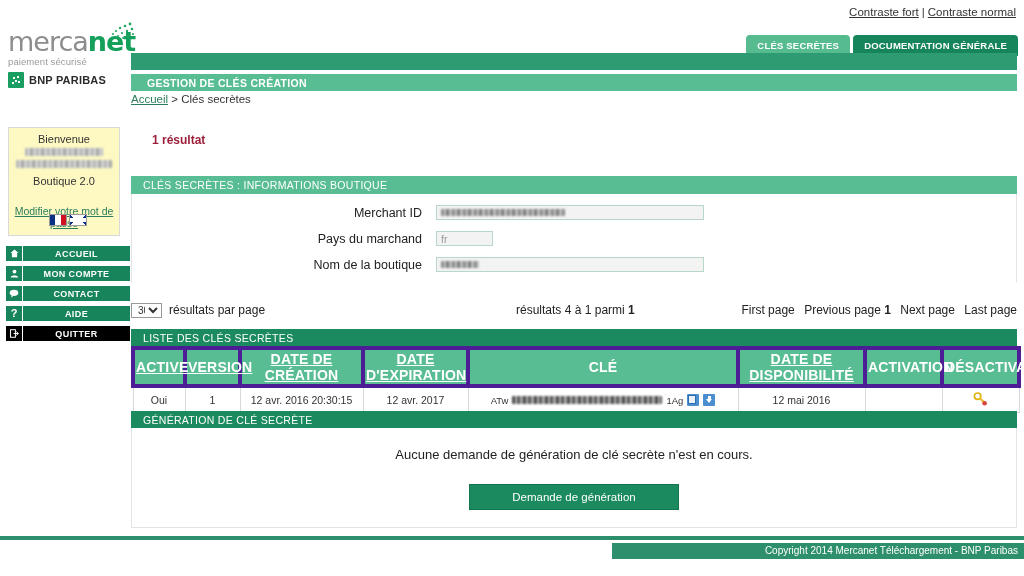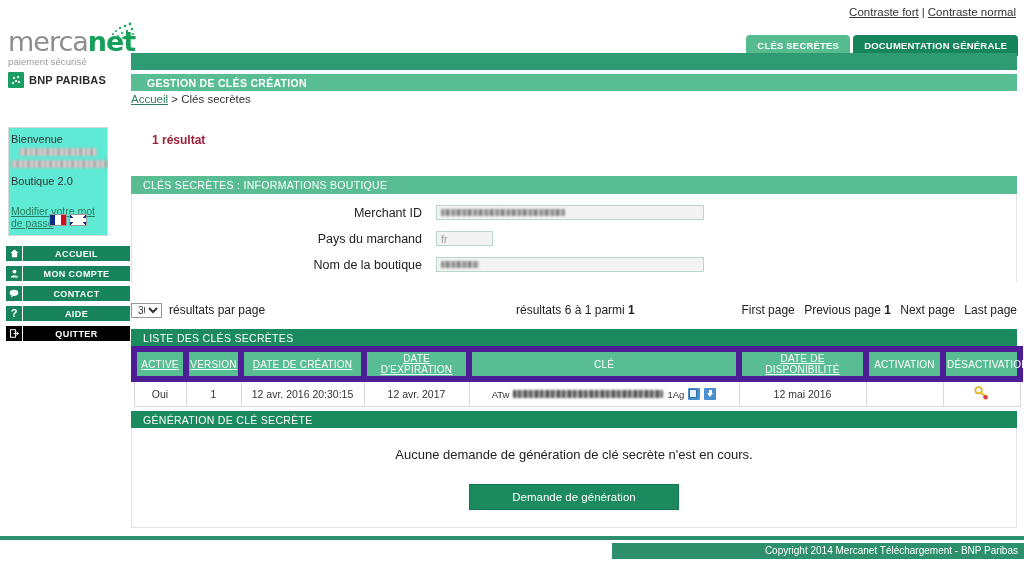--- a/index.html
+++ b/index.html
@@ -77,23 +77,23 @@
     display:block;color:#fff;font-size:10.5px;font-weight:bold;
     padding:3px 0 0 16px;letter-spacing:.3px;
   }
   .breadcrumb{
     position:absolute;left:131px;top:93px;font-size:11.5px;color:#333;
   }
   .breadcrumb a{color:#2b7d5c;text-decoration:underline;}
 
   
   .welcome-box{
-    position:absolute;left:8px;top:127px;width:100px;
-    border:1px solid #d8d8d8;background:#5eead4;
-    padding:5px 2px 6px 2px;box-sizing:border-box;
+    position:absolute;left:8px;top:127px;width:112px;
+    border:1px solid #d8d8d8;background:#fef9c3;
+    text-align:center;padding:5px 2px 6px 2px;box-sizing:border-box;
   }
   .welcome-title{font-size:11px;color:#333;}
   .redacted{
     display:block;margin:3px auto 0 auto;height:8px;border-radius:1px;
     background:repeating-linear-gradient(90deg,#b9b9b9 0 3px,#d9d9d9 3px 5px,#a8a8a8 5px 8px,#cfcfcf 8px 11px);
     filter:blur(1.1px);
   }
   .r1{width:78px;}
   .r2{width:96px;margin-top:4px;}
   .boutique{font-size:11px;color:#333;margin-top:7px;}
@@ -186,22 +186,22 @@
   .pager-right{position:absolute;right:0px;white-space:nowrap;}
   .pager-right b{font-weight:bold;}
   .pager-right span{margin-left:6px;}
 
   
   .tbl{
     position:absolute;left:131px;top:346px;width:886px;
     border-collapse:collapse;table-layout:fixed;
   }
   .tbl th{
-    background:#59bd93;color:#fff;font-size:10px;font-weight:normal;
-    height:19px;border:6px solid #4c1d95;letter-spacing:.2px;
+    background:#59bd93;color:#fff;font-size:14px;font-weight:bold;
+    height:19px;border:4px solid #4c1d95;letter-spacing:.2px;
   }
   .tbl th.sortable span{text-decoration:underline;cursor:pointer;}
   .tbl td{
     background:#fff;border:1px solid #d9d9d9;height:22px;
     text-align:center;font-size:10.5px;color:#333;
   }
   .key-cell{display:flex;align-items:center;justify-content:center;gap:4px;}
   .key-blur{
     display:inline-block;height:8px;width:150px;border-radius:1px;vertical-align:middle;
     background:repeating-linear-gradient(90deg,#4a4a4a 0 3px,#b4b4b4 3px 5px,#5a5a5a 5px 8px,#a9a9a9 8px 11px);
@@ -380,21 +380,21 @@
       <span class="fval-blur" style="width:38px;"></span>
     </div>
   </div>
 </div>
 
 <div class="pager">
   <select class="pp-select">
     <option>30</option>
   </select>
   <span class="pp-label">résultats par page</span>
-  <span class="pager-mid"><span>résultats 6 à 1 parmi </span><b>1</b></span>
+  <span class="pager-mid"><span>résultats 4 à 1 parmi </span><b>1</b></span>
   <span class="pager-right">
     <span>First page</span>
     <span>Previous page</span>
     <b>1</b>
     <span>Next page</span>
     <span>Last page</span>
   </span>
 </div>
 
 <div class="panel-head dark" style="top:329px;">

